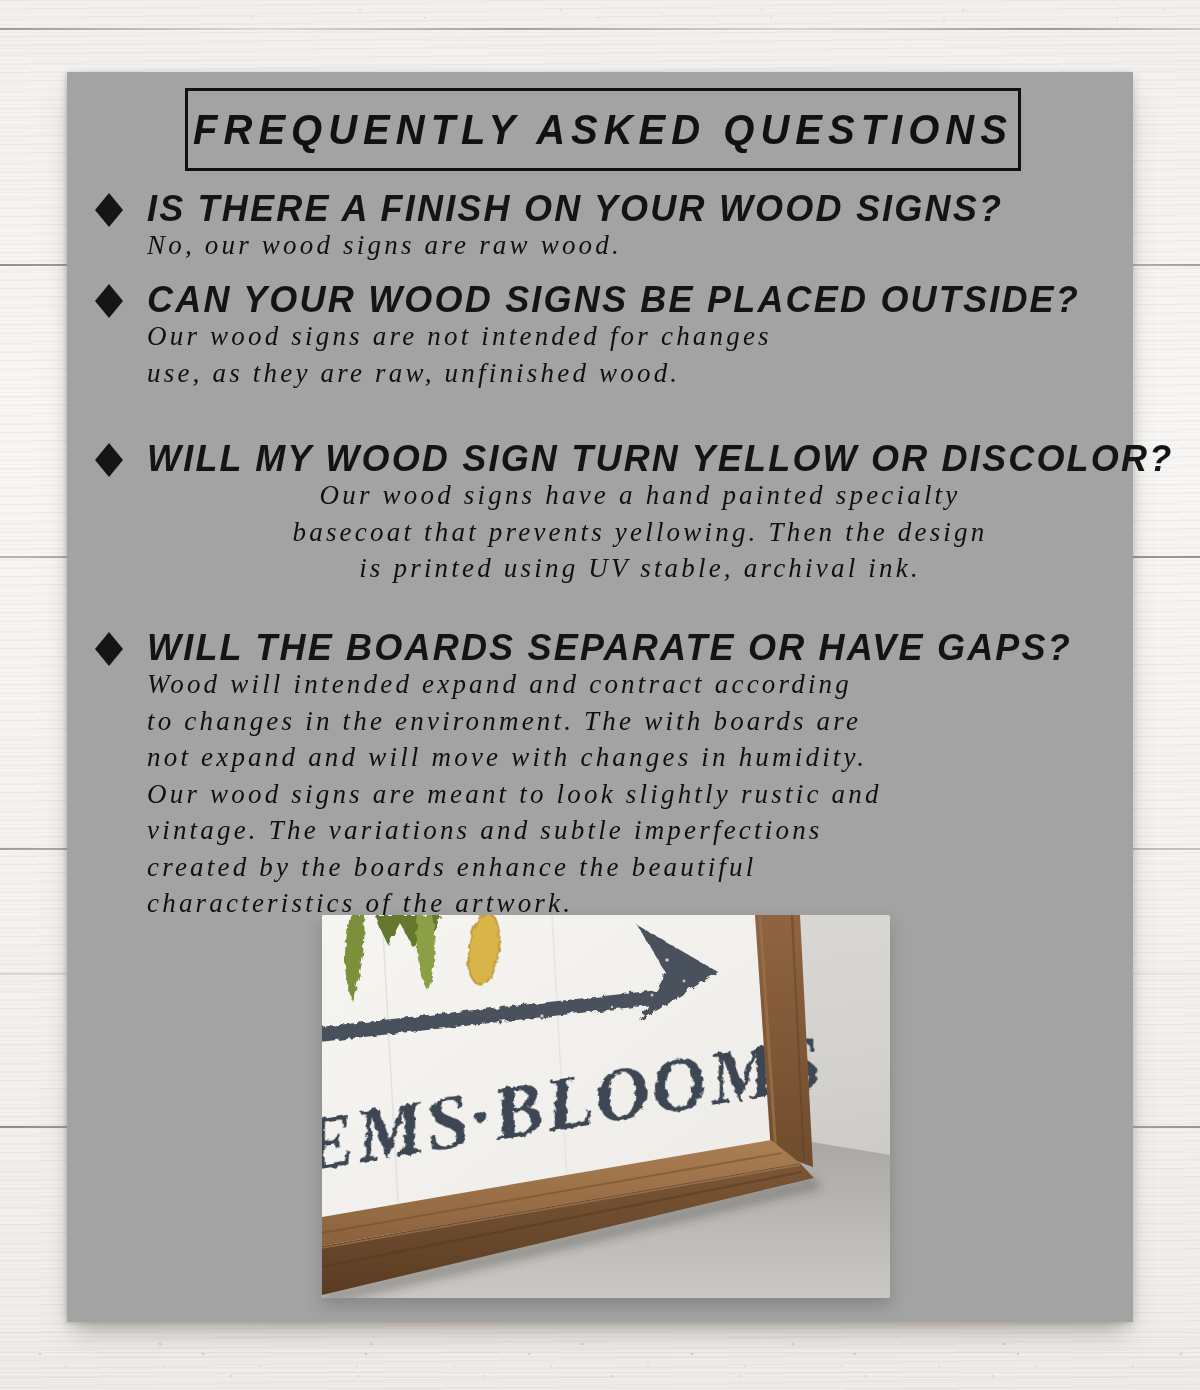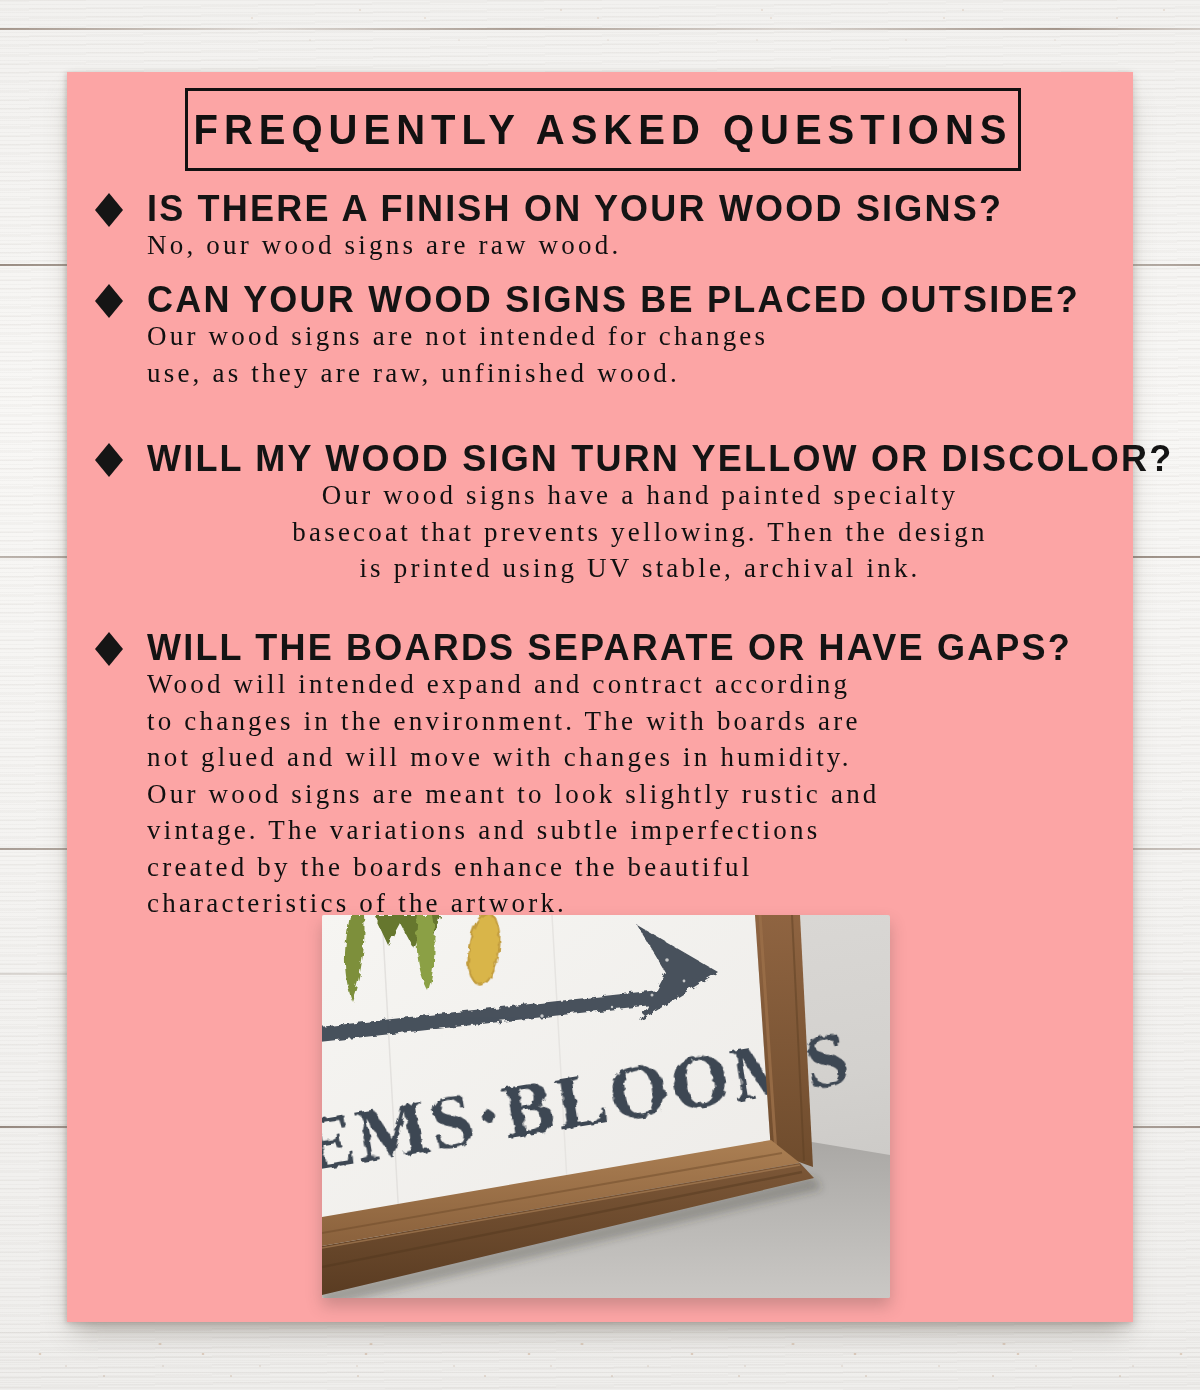--- a/index.html
+++ b/index.html
@@ -35,22 +35,23 @@
     background-image:
       radial-gradient(2.6px 1.8px at 40px 22px, rgba(172,118,74,.55), rgba(0,0,0,0) 70%),
       radial-gradient(2px 1.4px at 104px 44px, rgba(150,100,60,.45), rgba(0,0,0,0) 70%),
       radial-gradient(3px 2px at 160px 12px, rgba(182,128,84,.5), rgba(0,0,0,0) 70%),
       radial-gradient(1.8px 1.2px at 66px 34px, rgba(140,95,60,.4), rgba(0,0,0,0) 70%),
       repeating-linear-gradient(180deg, rgba(140,132,124,.07) 0 1px, rgba(0,0,0,0) 1px 5px);
     background-size:163px 49px,127px 53px,211px 57px,97px 41px,auto;
   }
   
   .card{
-    position:absolute;left:67px;top:72px;width:1066px;height:1250px;background:#fca5a5;
+    position:absolute;left:67px;top:72px;width:1066px;height:1250px;background:#a3a3a3;
     box-shadow:0 16px 26px -8px rgba(105,95,85,.45), 0 3px 8px rgba(115,105,95,.28), -2px 0 3px rgba(120,110,100,.12);
+    font-style:italic;
   }
   .title-box{
     position:absolute;left:118px;top:16px;width:830px;height:77px;
     border:3px solid #111111;display:flex;align-items:center;justify-content:center;
   }
   .title-box .title{
     font-size:40px;font-weight:700;letter-spacing:6px;color:#111111;
     transform:scaleY(1.04);white-space:nowrap;
   }
   .faq-item{position:absolute;left:80px;width:986px;}
@@ -132,21 +133,21 @@
   </div>
 
   <div class="faq-item item-4">
     <svg class="diamond" viewBox="0 0 28 34">
         <polygon points="14,0 28,17 14,34 0,17" fill="#151515"></polygon>
       </svg>
     <div class="q">WILL THE BOARDS SEPARATE OR HAVE GAPS?</div>
     <div class="answer">
       <div class="a-line">Wood will intended expand and contract according</div>
       <div class="a-line">to changes in the environment. The with boards are</div>
-      <div class="a-line">not glued and will move with changes in humidity.</div>
+      <div class="a-line">not expand and will move with changes in humidity.</div>
       <div class="a-line">Our wood signs are meant to look slightly rustic and</div>
       <div class="a-line">vintage. The variations and subtle imperfections</div>
       <div class="a-line">created by the boards enhance the beautiful</div>
       <div class="a-line">characteristics of the artwork.</div>
     </div>
   </div>
 
   <div class="photo">
     <svg width="568" height="383" viewBox="0 0 568 383">
       <defs>

